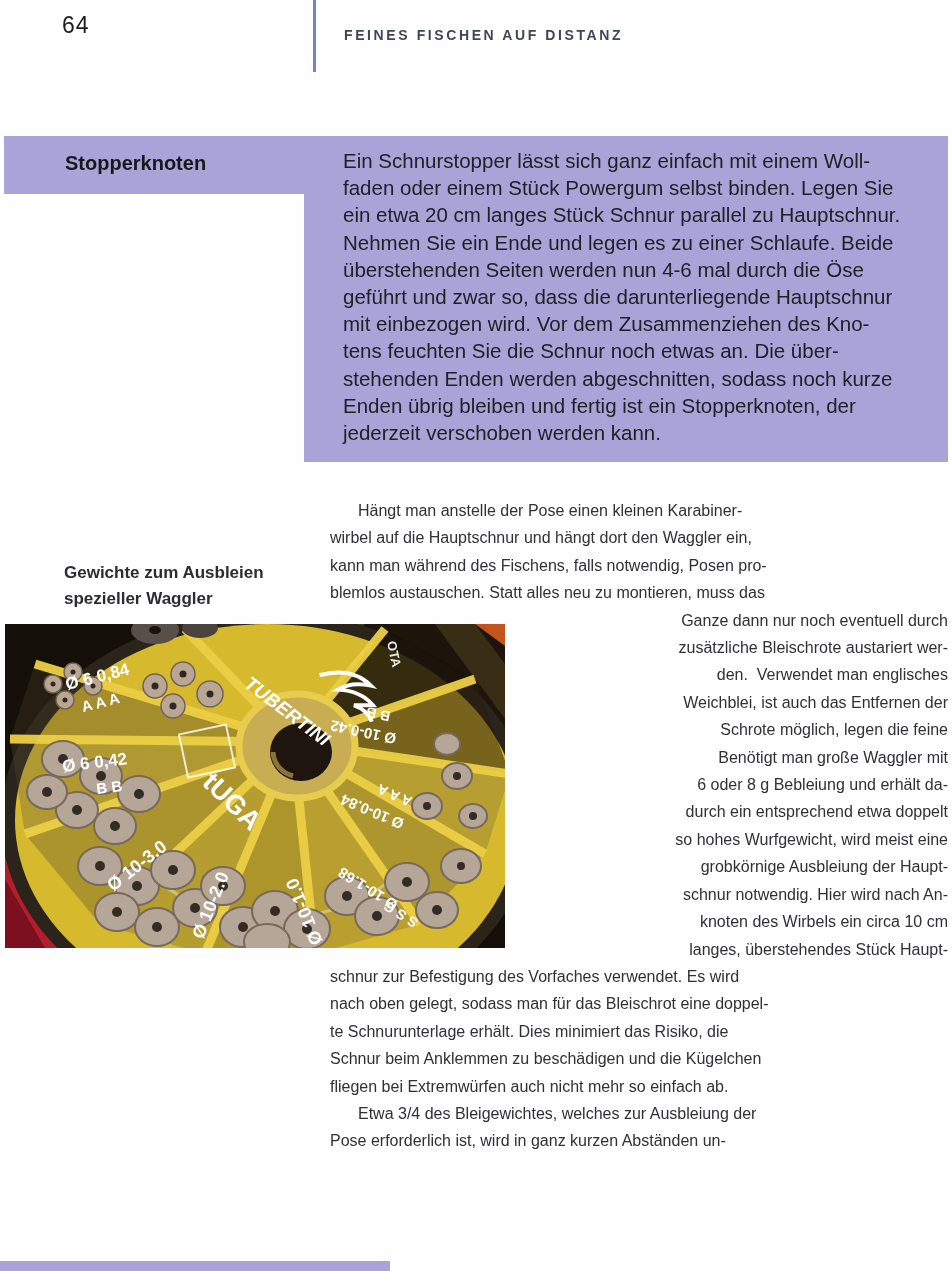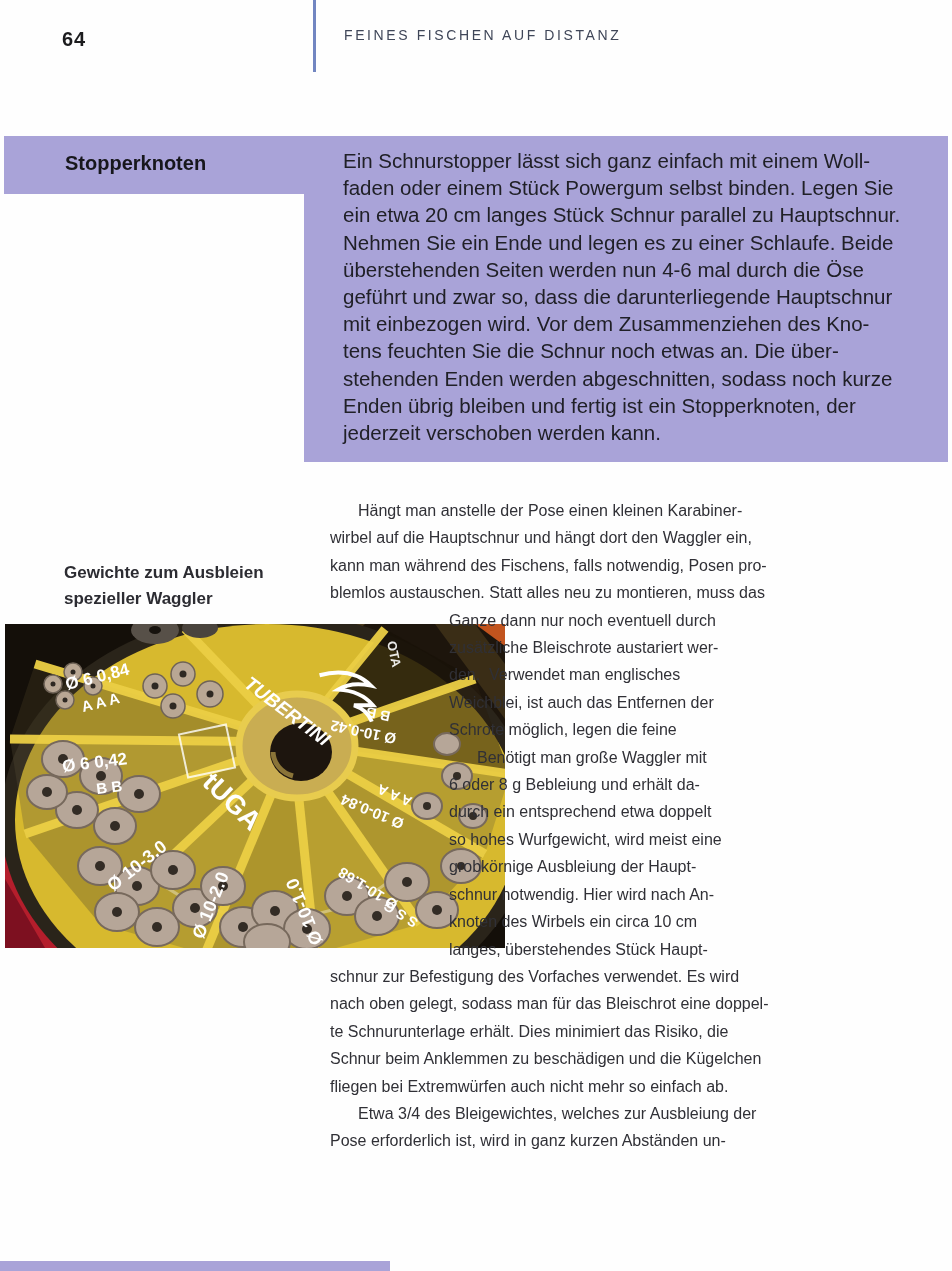--- a/index.html
+++ b/index.html
@@ -3,28 +3,28 @@
 <meta charset="utf-8">
 <style>
   html,body{margin:0;padding:0;background:#888;}
   .page{
     position:relative;width:952px;height:1271px;margin:0 auto;
     background:#fefefe;overflow:hidden;
     font-family:"Liberation Sans","DejaVu Sans",sans-serif;
     color:#2a2a30;
   }
   .pageno{
-    position:absolute;left:62px;top:12px;font-size:20px;font-weight:700;
-    color:#1c1c1e;letter-spacing:1px;margin-top:16px;
+    position:absolute;left:62px;top:12px;font-size:23px;font-weight:400;
+    color:#1c1c1e;letter-spacing:1px;
   }
   .head-rule{
     position:absolute;left:313px;top:0;width:3px;height:72px;background:#7286c1;
   }
   .running-head{
-    position:absolute;left:344px;top:27px;font-size:14px;font-weight:normal;
+    position:absolute;left:344px;top:27px;font-size:14px;font-weight:bold;
     letter-spacing:2.6px;color:#3f4658;
   }
   .infobox-band{
     position:absolute;left:4px;top:136px;width:944px;height:58px;background:#a9a3d8;
   }
   .infobox-main{
     position:absolute;left:304px;top:194px;width:644px;height:268px;background:#a9a3d8;
   }
   .infobox-title{
     position:absolute;left:65px;top:152px;font-size:20px;font-weight:bold;color:#17171c;
@@ -39,21 +39,21 @@
   }
   .photo{
     position:absolute;left:5px;top:624px;width:500px;height:324px;display:block;
   }
   .body-text{
     position:absolute;left:330px;top:497px;width:618px;
     font-size:16px;line-height:27.4px;color:#303036;
   }
   .line{white-space:pre;}
   .line.indent{padding-left:28px;}
-  .line.narrow{margin-left:119px;}
+  .line.narrow{margin-left:90px;text-align:right;}
   .bottom-bar{
     position:absolute;left:0;top:1261px;width:390px;height:10px;background:#a9a3d8;
   }
   .photo text{
     font-family:"Liberation Sans","DejaVu Sans",sans-serif;
     fill:#ffffff;font-weight:bold;
   }
 </style>
 </head>
 <body>

